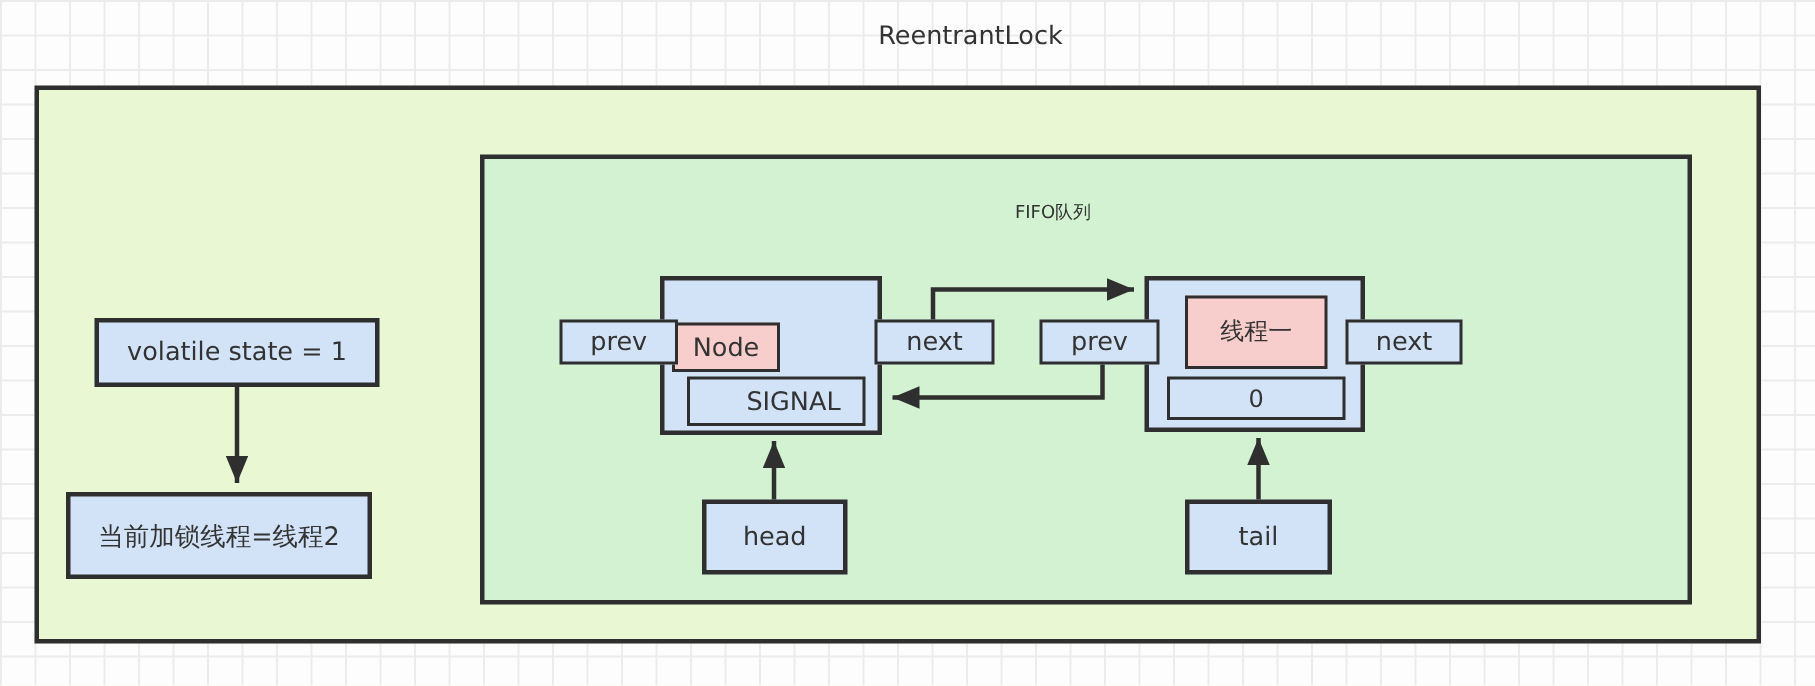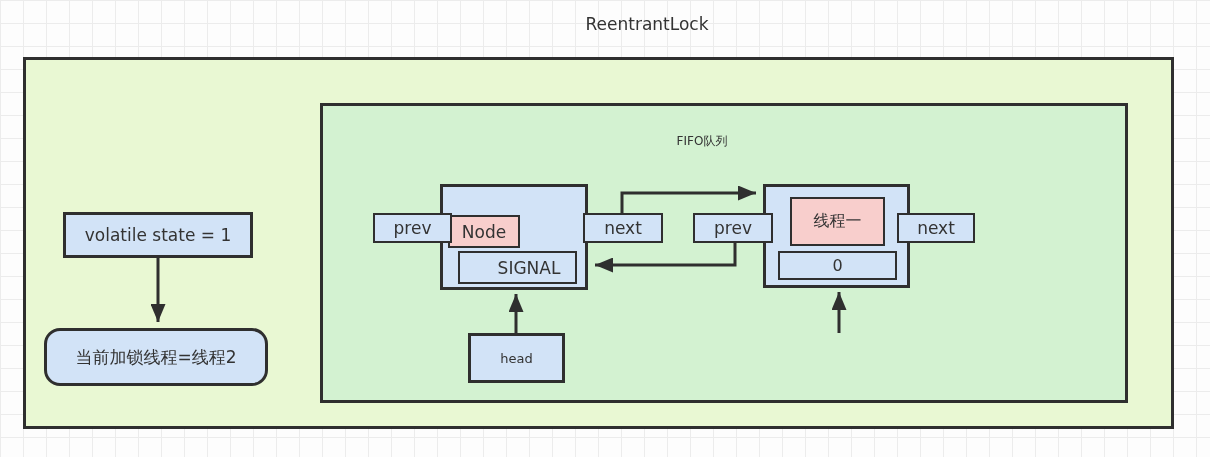--- a/index.html
+++ b/index.html
@@ -39,35 +39,35 @@
   }
   
   .aqs-box  { left: 23px;  top: 57px;  width: 1151px; height: 372px; }
   .fifo-box { left: 320px; top: 103px; width: 808px;  height: 300px; }
   
   .t-main { left: 603px; top: 14px; }
   .t-aqs  { left: 691px; top: 74px; }
   .t-fifo { left: 658px; top: 133px; font-size: 12px; }
   
   .state-box { left: 63px; top: 212px; width: 190px; height: 46px; font-size: 17px; }
-  .owner-box { left: 44px; top: 328px; width: 224px; height: 58px; font-size: 17px; border-radius: 16px; }
+  .owner-box { left: 44px; top: 328px; width: 204px; height: 58px; font-size: 17px; }
   
   .node1       { left: 440px; top: 184px; width: 148px; height: 106px; }
   .node1-label { left: 448px; top: 195px; width: 72px;  height: 33px; font-size: 17px; margin-top: 20px; }
   .node1-stat  { left: 458px; top: 251px; width: 119px; height: 33px; font-size: 17px; padding-left: 23px; }
   .node1-prev  { left: 373px; top: 213px; width: 79px;  height: 30px; font-size: 17px; }
   .node1-next  { left: 583px; top: 213px; width: 80px;  height: 30px; font-size: 17px; }
   
   .node2       { left: 763px; top: 184px; width: 147px; height: 104px; }
   .node2-label { left: 790px; top: 197px; width: 95px;  height: 49px; font-size: 16px; }
   .node2-stat  { left: 778px; top: 251px; width: 119px; height: 29px; font-size: 16px; }
   .node2-prev  { left: 693px; top: 213px; width: 80px;  height: 30px; font-size: 17px; }
   .node2-next  { left: 897px; top: 213px; width: 78px;  height: 30px; font-size: 17px; }
   
-  .head-box { left: 468px; top: 333px; width: 97px; height: 50px; font-size: 13px; }
+  .head-box { left: 468px; top: 333px; width: 97px; height: 50px; font-size: 17px; }
   .tail-box { left: 790px; top: 333px; width: 98px; height: 50px; font-size: 17px; }
   .arrows { position: absolute; left: 0; top: 0; width: 1210px; height: 457px; pointer-events: none; }
 </style>
 </head>
 <body>
 
 <div class="canvas">
 
   <div class="lbl t-main">ReentrantLock</div>
 
@@ -85,20 +85,21 @@
   <div class="box blue thin node1-prev">prev</div>
   <div class="box blue thin node1-next">next</div>
 
   <div class="box blue node2"></div>
   <div class="box pink thin node2-label">线程一</div>
   <div class="box blue thin node2-stat">0</div>
   <div class="box blue thin node2-prev">prev</div>
   <div class="box blue thin node2-next">next</div>
 
   <div class="box blue head-box">head</div>
+  <div class="box blue tail-box">tail</div>
 
   <svg class="arrows" viewBox="0 0 1210 457" xmlns="http://www.w3.org/2000/svg">
     <defs>
       <marker id="ah" markerWidth="7" markerHeight="5" refX="6" refY="2.5" orient="auto">
         <path d="M0,0 L6,2.5 L0,5 Z" fill="#2f2f2f"></path>
       </marker>
     </defs>
     <path d="M158,258 L158,322" fill="none" stroke="#2f2f2f" stroke-width="3" marker-end="url(#ah)"></path>
     <path d="M622,213 L622,193 L756,193" fill="none" stroke="#2f2f2f" stroke-width="3" marker-end="url(#ah)"></path>
     <path d="M735,243 L735,265 L595,265" fill="none" stroke="#2f2f2f" stroke-width="3" marker-end="url(#ah)"></path>

